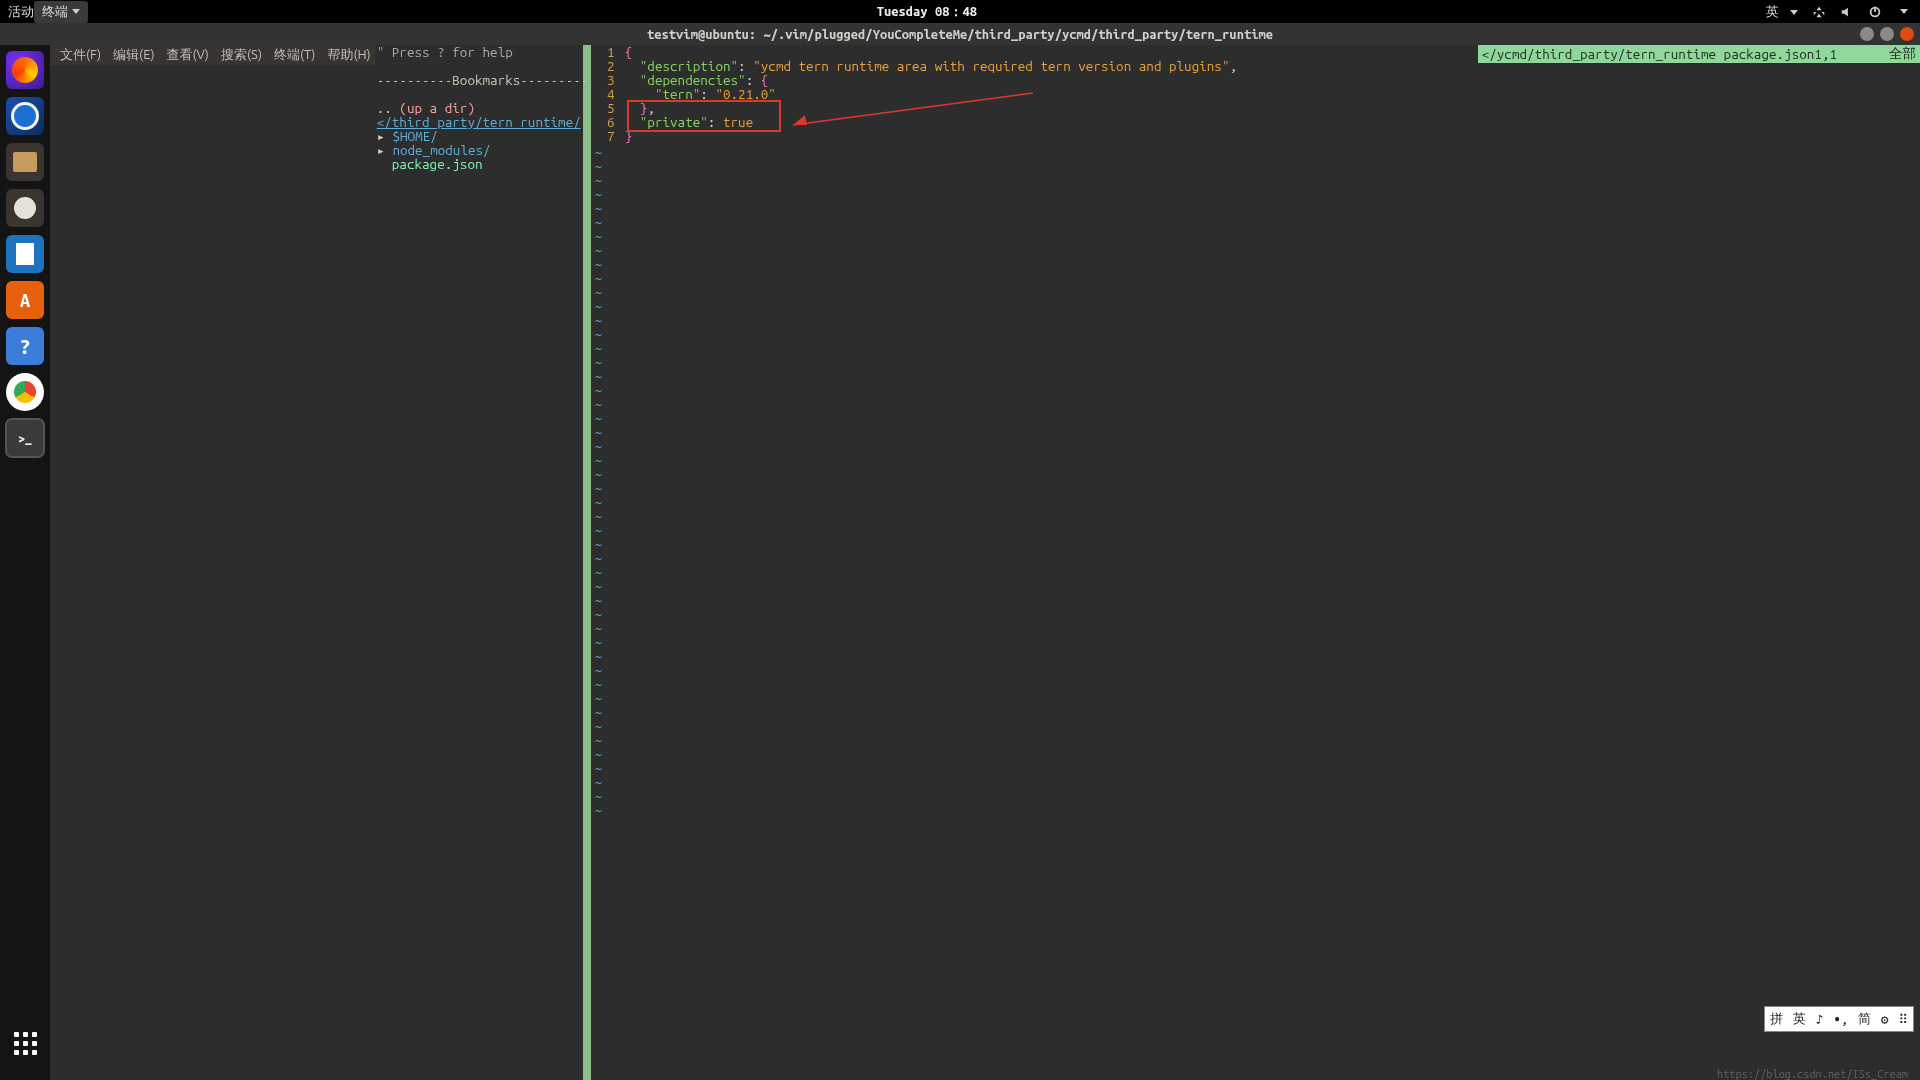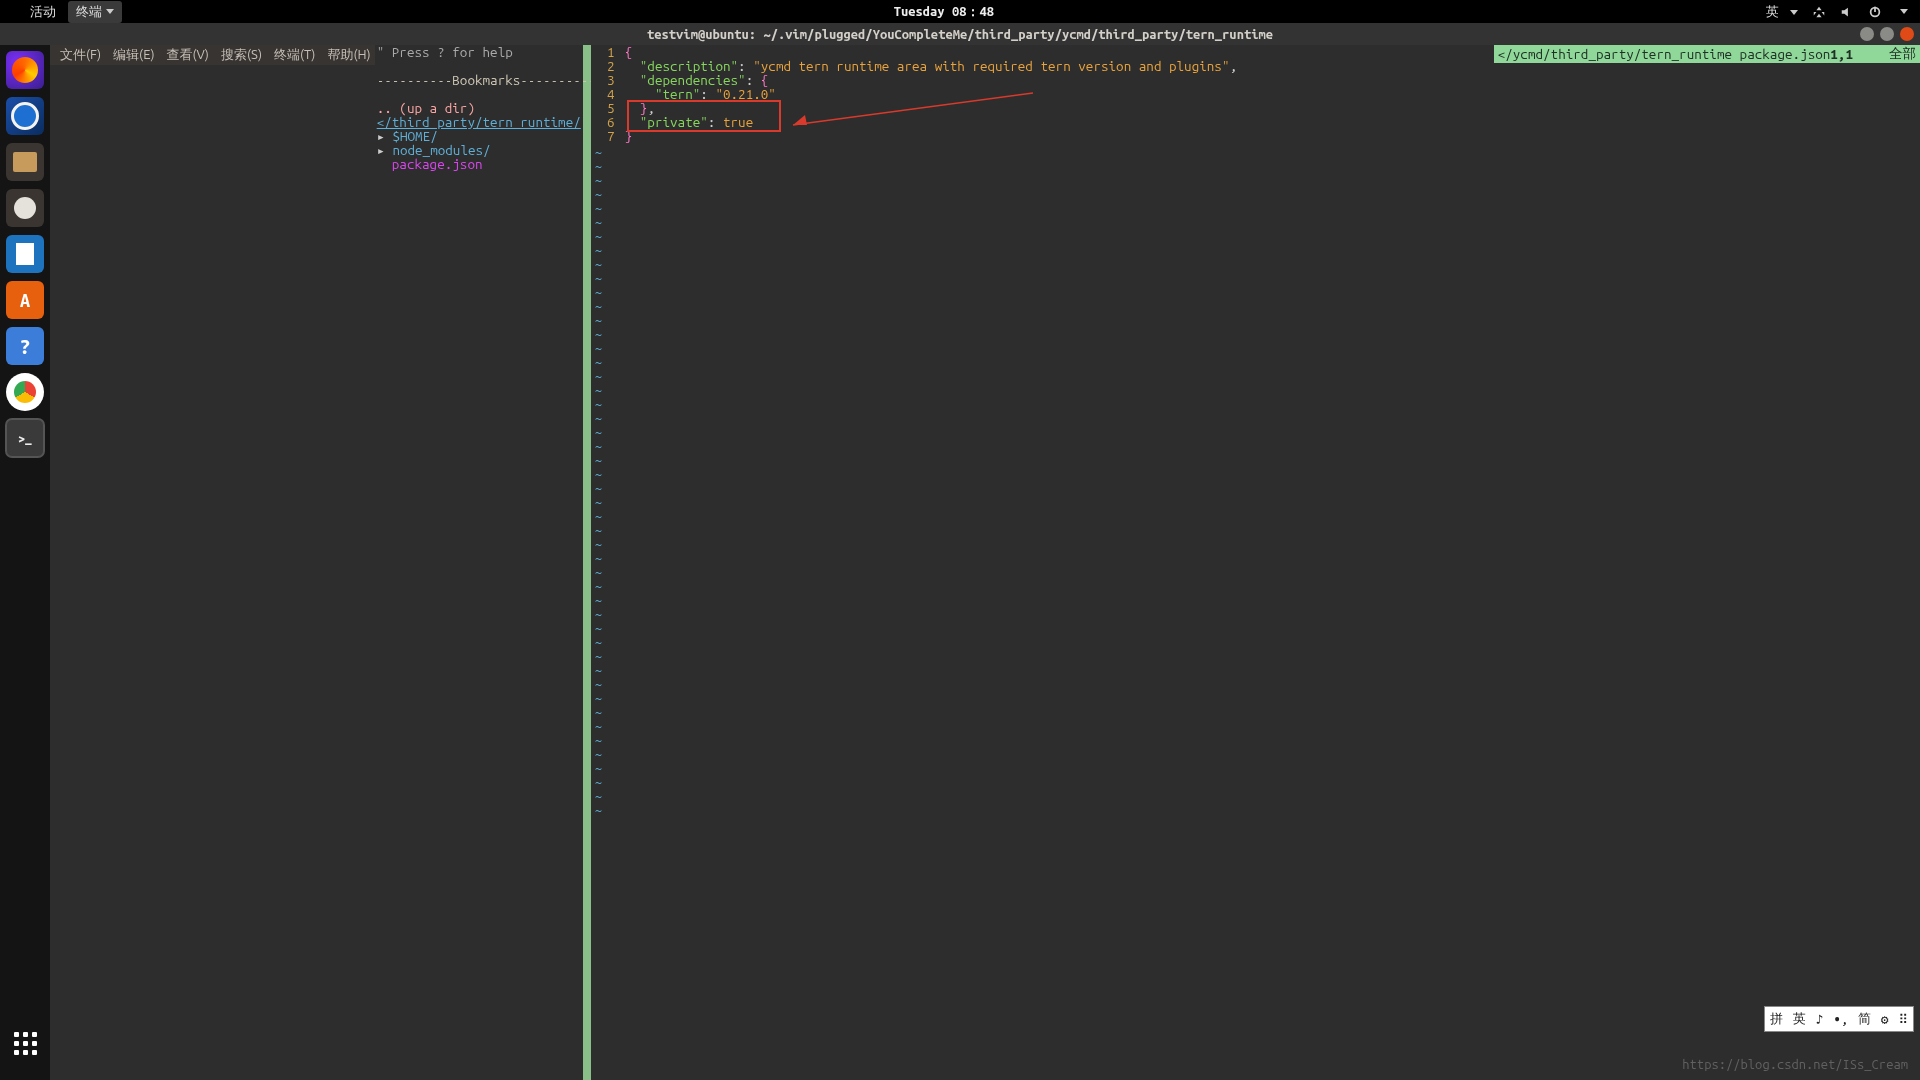--- a/index.html
+++ b/index.html
@@ -1,18 +1,18 @@
 <!DOCTYPE html>
 <html><head>
 <meta charset="utf-8">
 <style>
 * { margin:0; padding:0; box-sizing:border-box; }
 body { width:1920px; height:1080px; font-family:"Ubuntu Mono","DejaVu Sans Mono",monospace; font-size:13.5px; background:#2d2d2d; color:#ccc; overflow:hidden; position:relative; }
 .topbar { height:23px; background:#000; color:#ddd; display:flex; align-items:center; font-size:13px; }
-.topbar .left { display:flex; align-items:center; gap:12px; padding-left:30px; }
+.topbar .left { display:flex; align-items:center; padding-left:8px; }
 .topbar .center { flex:1; text-align:center; font-weight:600; color:#eee; }
 .topbar .right { display:flex; align-items:center; gap:14px; padding-right:12px; }
 .topbar .tri { display:inline-block; width:0; height:0; border-left:4px solid transparent; border-right:4px solid transparent; border-top:5px solid #ccc; margin-left:4px; vertical-align:middle; }
 .term-chip { background:#3a3a3a; padding:2px 8px; border-radius:3px; display:flex; align-items:center; }
 .titlebar { height:22px; background:#333; color:#d3cfc9; display:flex; align-items:center; justify-content:center; font-size:13px; font-weight:700; }
 .titlebar .winbtns { position:absolute; right:6px; display:flex; gap:6px; }
 .winbtn { width:14px; height:14px; border-radius:50%; }
 .wb-min { background:#8a8a86; }
 .wb-max { background:#8a8a86; }
 .wb-close { background:#df4a16; }
@@ -26,39 +26,39 @@
 .menubar { height:20px; background:#383432; color:#c5beb4; display:flex; align-items:center; padding-left:6px; gap:4px; font-size:13px; font-family:"Ubuntu",sans-serif; }
 .menubar span { padding:0 4px; }
 .editor-row { flex:1; display:flex; background:#2d2d2d; overflow:hidden; }
 .nerdtree { width:216px; background:#2d2d2d; color:#CDC5B4; border-right:8px solid #88c088; position:relative; padding-left:2px; }
 .nerdtree .line { height:14px; line-height:14px; white-space:pre; }
 .nerdtree .helpline { color:#aaa; }
 .nerdtree .bm { color:#CDC5B4; }
 .nerdtree .updir { color:#fca5a5; }
 .nerdtree .path { text-decoration:underline; color:#5fafd7;text-align:right; }
 .nerdtree .entry { color:#5fafd7;margin-top:20px; }
-.nerdtree .file { color:#d946ef; }
+.nerdtree .file { color:#86efac; }
 .nerdtree .triangle { color:#ccc; }
 .tilde { height:14px; line-height:14px; }
 .code-area { flex:1; position:relative; background:#2d2d2d; }
 .gutter { position:absolute; left:0; top:0; width:30px; text-align:right; color:#d1a24a; padding-right:6px; }
 .gutter div { height:14px; line-height:14px; }
 .code { position:absolute; left:34px; top:0; right:0; }
 .code div { height:14px; line-height:14px; white-space:pre; }
 .tok-brace { color:#ff79c6; }
 .tok-key { color:#87d75f; }
 .tok-str { color:#e8a33d; }
 .tok-bool { color:#e8a33d; }
 .tok-punct { color:#ccc; }
 .code-tildes { position:absolute; left:4px; top:100px; bottom:0; color:#5fafd7; }
 .highlight-box { position:absolute; border:2px solid #d93a2b; pointer-events:none; }
 .arrow { position:absolute; pointer-events:none; }
 .status { height:18px; background:#8fd89a; color:#203024; display:flex; align-items:center; font-size:13.5px; padding:0 4px; letter-spacing:0; }
 .status .grow { flex:1; }
-.watermark { position:absolute; right:12px; bottom:9px; color:#777; font-size:13px; opacity:0.7; }
+.watermark { position:absolute; right:12px; bottom:0; color:#777; font-size:11px; opacity:0.7; }
 .ime-float { position:absolute; right:6px; bottom:48px; width:150px; height:26px; background:#fff; border:1px solid #888; display:flex; align-items:center; justify-content:space-around; color:#222; font-size:13px; }
 svg.top-icon { width:14px; height:14px; }
 .ff-icon{background:radial-gradient(circle at 30% 30%,#7b2ff7,#3a1e8e);display:flex;align-items:center;justify-content:center;}
 .ff-icon::after{content:"";width:26px;height:26px;border-radius:50%;background:conic-gradient(#ff6a00,#ffcc00,#ff3d00,#ff6a00);}
 .tb-icon{background:linear-gradient(135deg,#1a4ea8,#0a2d5f);}
 .tb-icon::after{content:"";width:22px;height:22px;border-radius:50%;background:#1d6fd1;border:3px solid #f5f3ee;margin:auto;}
 .files-icon{background:#3a3530;}
 .files-icon::after{content:"";width:24px;height:20px;background:#c79b5c;border-radius:2px;}
 .drive-icon{background:#3a3530;}
 .drive-icon::after{content:"";width:22px;height:22px;background:#e5e1db;border-radius:50%;}
@@ -235,21 +235,21 @@
       <svg class="arrow" style="left:192px; top:46px; width:250px; height:40px;" viewBox="0 0 250 40">
         <line x1="250" y1="2" x2="10" y2="34" stroke="#d93a2b" stroke-width="1.5"></line>
         <polygon points="10,34 22,24 24,34" fill="#d93a2b"></polygon>
       </svg>
     </div>
   </div>
 
   <div class="status">
     <span>&lt;/ycmd/third_party/tern_runtime package.json</span>
     <span class="grow"></span>
-    <span style="margin-right:36px;font-weight:bold;">1,1</span>
+    <span style="margin-right:52px;">1,1</span>
     <span>全部</span>
   </div>
 </div>
 
 <div class="ime-float">
   <span>拼</span>
   <span>英</span>
   <span>♪</span>
   <span>•,</span>
   <span>简</span>

